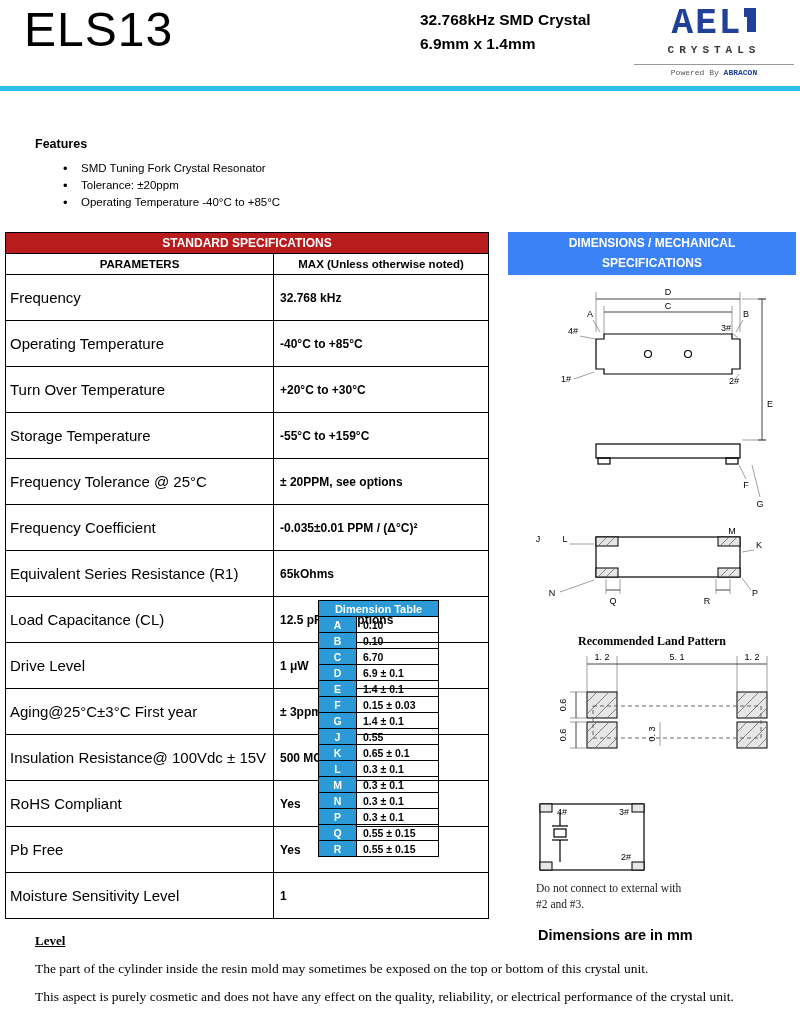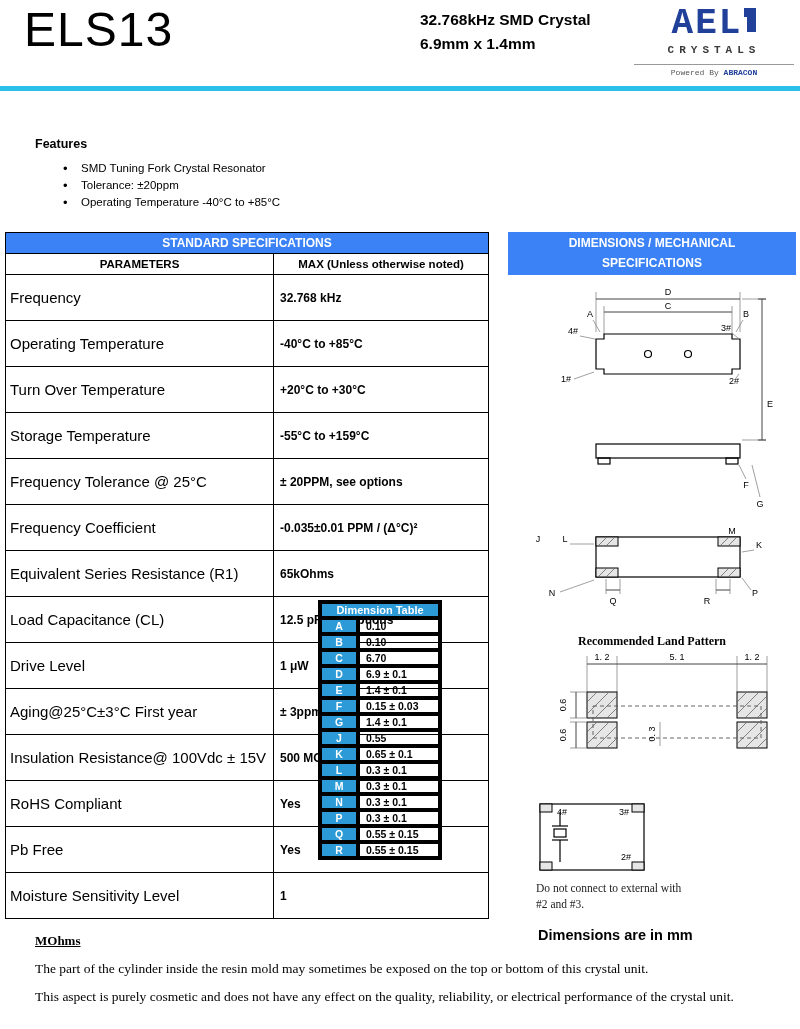--- a/index.html
+++ b/index.html
@@ -20,21 +20,21 @@
 
   
   .features { position:absolute; left:35px; top:137px; }
   .features-title { font-weight:700; font-size:12.5px; margin-bottom:11px; }
   .feature-item { position:relative; font-size:11.5px; margin:5px 0 5px 28px; padding-left:18px; }
   .feature-item::before { content:"•"; position:absolute; left:0; top:-1px; font-size:13px; }
 
   
   .spec-table { position:absolute; left:5px; top:232px; width:484px; border-collapse:collapse; font-size:12px; }
   .spec-table td { border:1px solid #000; }
-  .spec-title-cell { background:#3b82f6; color:#fff; font-weight:700; text-align:center; font-size:12px; height:21px; }
+  .spec-title-cell { background:#b91c1c; color:#fff; font-weight:700; text-align:center; font-size:12px; height:21px; }
   .spec-head-cell { font-weight:700; text-align:center; font-size:11.5px; height:21px; }
   .spec-param { width:268px; padding:14px 4px; height:22px; font-size:15px; }
   .spec-value { padding:2px 6px; font-weight:700; font-size:12px; }
 
   
   .dim-header { position:absolute; left:508px; top:232px; width:288px; height:43px; background:#3b82f6; color:#fff;
     font-weight:700; font-size:12px; text-align:center; display:flex; flex-direction:column; justify-content:center; line-height:1.6; }
 
   
   .mech-svg { position:absolute; left:508px; top:282px; }
@@ -47,21 +47,21 @@
   svg text { font-family:"Liberation Sans", sans-serif; font-size:9px; fill:#000; }
   .dline { stroke:#444; stroke-width:1; fill:none; }
   .bline { stroke:#000; stroke-width:1.2; fill:none; }
   .thin  { stroke:#777; stroke-width:0.7; fill:none; }
   .dash  { stroke:#555; stroke-width:0.9; fill:none; stroke-dasharray:4 3; }
   .pad   { fill:#e6e6e6; stroke:#000; stroke-width:1; }
   .hatch { stroke:#666; stroke-width:0.8; }
 
   
   .dim-table { position:absolute; left:318px; top:600px; border-collapse:collapse; font-size:10.5px; }
-  .dim-table td { border:4px solid #000000; height:16px; }
+  .dim-table td { border:1px solid #000000; height:16px; }
   .dim-title-cell { background:#2B9AD7; color:#fff; font-weight:700; text-align:center; font-size:11px; height:19px; }
   .dim-key { background:#2B9AD7; color:#fff; font-weight:700; text-align:center; width:38px; }
   .dim-val { width:82px; padding-left:6px; font-weight:700; }
 
   
   .notes-title { position:absolute; left:35px; top:933px; font-family:"Liberation Serif", serif; font-weight:700; font-size:13px; text-decoration:underline; }
   .note-para1 { position:absolute; left:35px; top:961px; width:762px; font-family:"Liberation Serif", serif; font-size:13.5px; }
   .note-para2 { position:absolute; left:35px; top:986px; width:700px; font-family:"Liberation Serif", serif; font-size:13.5px; line-height:1.6; }
 </style>
 </head>
@@ -377,17 +377,17 @@
           <td class="dim-key">Q</td>
           <td class="dim-val">0.55 ± 0.15</td>
         </tr>
     <tr>
           <td class="dim-key">R</td>
           <td class="dim-val">0.55 ± 0.15</td>
         </tr>
   </tbody>
     </table>
 
-  <div class="notes-title">MOhms</div>
+  <div class="notes-title">Level</div>
   <div class="note-para1">The part of the cylinder inside the resin mold may sometimes be exposed on the top or bottom of this crystal unit.</div>
   <div class="note-para2">This aspect is purely cosmetic and does not have any effect on the quality, reliability, or electrical performance of the crystal unit.</div>
 
 </div>
 
 </body></html>

